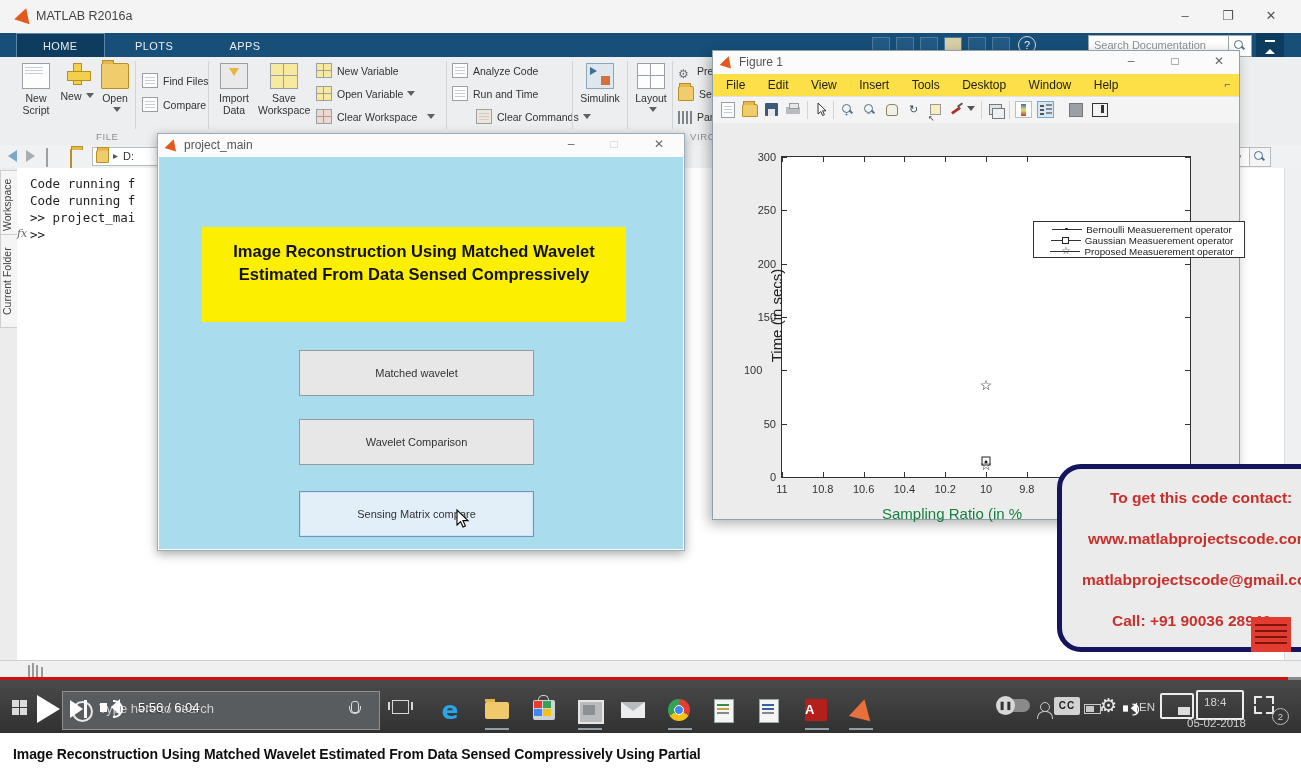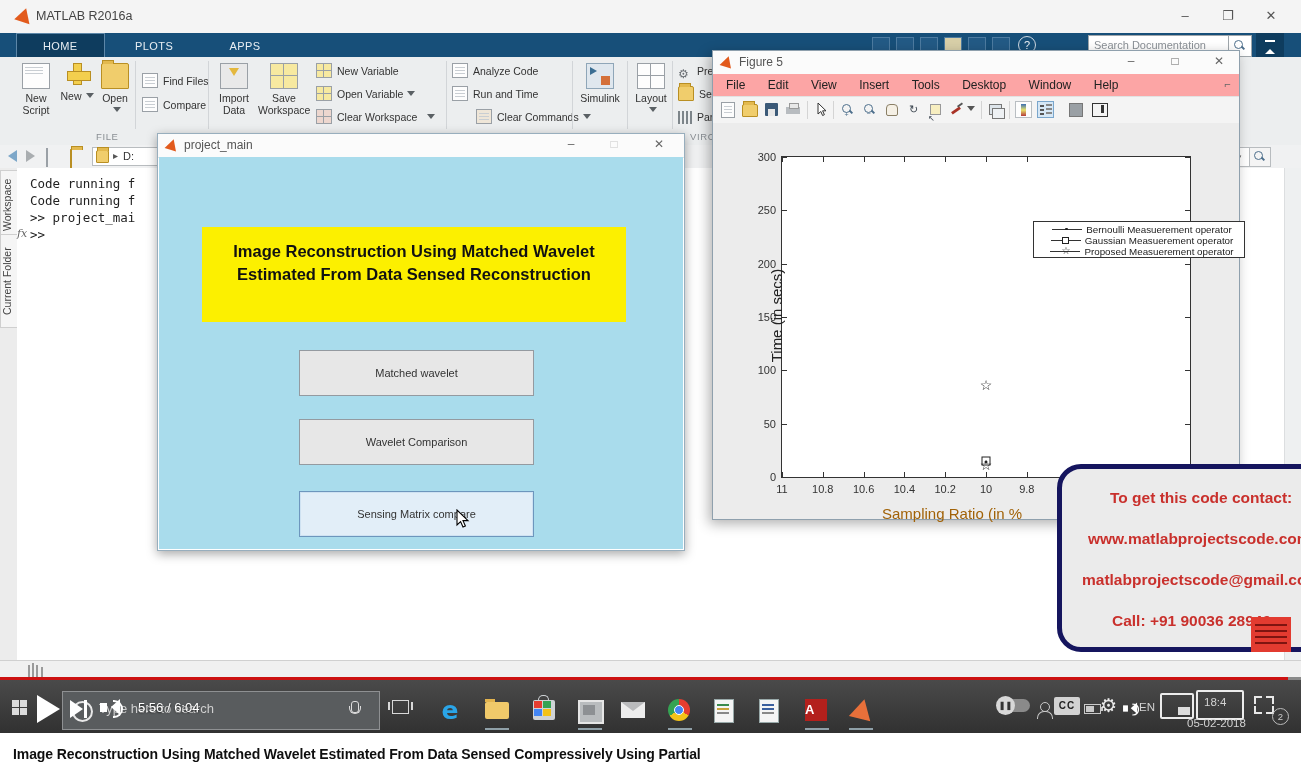--- a/index.html
+++ b/index.html
@@ -66,21 +66,21 @@
   #proj-win{left:157px;top:133px;width:526px;height:416px;background:#fff;border:1px solid #98aebd;box-shadow:0 3px 10px rgba(0,0,0,.35);}
   #proj-body{position:absolute;left:1px;top:23px;width:524px;height:392px;background:#a9dcec;}
   #proj-banner{position:absolute;left:43px;top:70px;width:424px;height:95px;background:#fcf000;
                color:#111;font-weight:bold;font-size:16.5px;text-align:center;line-height:23px;padding-top:13px;box-sizing:border-box;}
   .proj-btn{position:absolute;left:140px;width:233px;height:44px;background:#e7e7e7;border:1px solid #949aa0;
             font-size:11px;color:#333;text-align:center;line-height:44px;}
   .proj-btn.focus{background:#e2eef8;border:1px solid #6d96bd;box-shadow:inset 0 0 0 1px #cfe2f2;}
 
   
   #fig-win{left:712px;top:50px;width:526px;height:468px;background:#ececec;border:1px solid #8fa0ad;box-shadow:-3px 4px 12px rgba(0,0,0,.3);}
-  #fig-menubar{position:absolute;left:0;top:23px;width:526px;height:22px;background:#fca5a5;}
+  #fig-menubar{position:absolute;left:0;top:23px;width:526px;height:22px;background:#fde047;}
   .menu-item{display:inline-block;padding:0 9px;font-size:12px;color:#222;line-height:22px;}
   #fig-toolbar{position:absolute;left:0;top:45px;width:526px;height:26px;background:#f4f4f4;border-top:1px solid #e2e2e2;border-bottom:1px solid #cfcfcf;}
   .tb-ic{position:absolute;top:4px;width:17px;height:17px;font-size:11px;line-height:17px;text-align:center;color:#3c4650;}
   .tb-sep{position:absolute;top:4px;width:1px;height:18px;background:#d4d4d4;}
   .tb-box{border:1px solid #b9bec2;background:#fdfdfd;box-sizing:border-box;}
   .tb-on{background:#d6e7f5;border:1px solid #7aa6cc;}
   #plot-region{position:absolute;left:0;top:72px;width:526px;height:396px;background:#ececec;}
   #plot-axes{position:absolute;left:68px;top:33px;width:408px;height:320px;background:#fff;border:1px solid #333;overflow:visible;}
   .tickmark{position:absolute;background:#333;}
   .tick-label{position:absolute;font-size:11px;color:#333;font-family:"Liberation Sans",sans-serif;}
@@ -88,21 +88,21 @@
   .marker-star{font-size:14px;color:#222;line-height:14px;transform:translate(-50%,-54%);}
   .marker-square{width:7px;height:7px;border:1.2px solid #222;background:transparent;}
   .marker-dot{width:3px;height:3px;border-radius:50%;background:#222;}
   #legend{position:absolute;left:251px;top:64px;width:212px;height:37px;background:#fff;border:1px solid #333;padding:2px 0 0 6px;box-sizing:border-box;}
   .lg-row{height:11px;line-height:11px;font-size:9.8px;color:#222;white-space:nowrap;text-align:center;}
   .lg-line{display:inline-block;width:30px;height:1px;background:#333;vertical-align:3px;position:relative;margin-right:4px;}
   .lg-glyph{position:absolute;left:11px;top:-6px;font-size:10px;color:#222;}
   .lg-sq{position:absolute;left:11px;top:-3px;width:5px;height:5px;border:1px solid #222;background:#fff;}
   .lg-dot{position:absolute;left:13px;top:-1.5px;width:2.5px;height:2.5px;border-radius:50%;background:#222;}
   #ylabel{position:absolute;left:-52px;top:150px;transform:rotate(-90deg);transform-origin:center;font-size:15px;color:#222;white-space:nowrap;}
-  #xlabel{position:absolute;left:100px;top:348px;font-size:15px;color:#a16207;white-space:nowrap;}
+  #xlabel{position:absolute;left:100px;top:348px;font-size:15px;color:#15803d;white-space:nowrap;}
 
   
   #contact-box{left:1057px;top:464px;width:330px;height:188px;background:#ebebeb;border:5px solid #15155e;border-radius:24px;box-sizing:border-box;}
   .contact-line{position:absolute;font-size:15.5px;font-weight:bold;color:#c9302c;white-space:nowrap;}
   #stamp{position:absolute;left:189px;top:148px;width:40px;height:35px;background:#e23b30;}
   .stamp-line{position:absolute;left:4px;width:32px;height:2px;background:#7e1410;}
 
   
   #progress-ticks span{position:absolute;width:2px;background:#9a9a9a;}
   #progress-bar{left:0;top:677px;width:1301px;height:3px;background:#cc1111;}
@@ -310,35 +310,35 @@
     <div class="subwin-titlebar">
       <span class="subwin-logo"></span>
       <span class="subwin-title">project_main</span>
       <span class="sub-ctrl" style="left:398px;">–</span>
       <span class="sub-ctrl" style="left:441px;color:#c9c9c9;">□</span>
       <span class="sub-ctrl" style="left:486px;">✕</span>
     </div>
     <div id="proj-body">
       <div id="proj-banner">
         <div>Image Reconstruction Using Matched Wavelet</div>
-        <div>Estimated From Data Sensed Reconstruction</div>
+        <div>Estimated From Data Sensed Compressively</div>
       </div>
       <div class="proj-btn" style="top:262px;">Wavelet Comparison</div>
       <div class="proj-btn" style="top:193px;">Matched wavelet</div>
       <div class="proj-btn focus" style="top:334px;">Sensing Matrix compare</div>
       <svg width="16" height="20" style="position:absolute;left:296px;top:352px;">
         <path d="M2,1 L2,16 L5.6,12.6 L8,18 L10.4,17 L8,11.6 L13,11.6 Z" fill="#fff" stroke="#000" stroke-width="1.1"></path>
       </svg>
     </div>
   </div>
 
   <div class="abs" id="fig-win">
     <div class="subwin-titlebar">
       <span class="subwin-logo"></span>
-      <span class="subwin-title">Figure 5</span>
+      <span class="subwin-title">Figure 1</span>
       <span class="sub-ctrl" style="left:403px;">–</span>
       <span class="sub-ctrl" style="left:447px;">□</span>
       <span class="sub-ctrl" style="left:491px;">✕</span>
     </div>
     <div id="fig-menubar">
       <span class="menu-item" style="margin-left:4px;">File</span>
       <span class="menu-item">Edit</span>
       <span class="menu-item">View</span>
       <span class="menu-item">Insert</span>
       <span class="menu-item">Tools</span>
@@ -442,21 +442,21 @@
           <div class="tickmark" style="left: 244.8px; top: 0px; width: 1px; height: 5px;"></div>
           <div class="tick-label" style="left: 227.8px; top: 326px; width: 34px; text-align: center;">9.8</div>
           <div class="tickmark" style="left: 0px; top: 320px; width: 5px; height: 1px;"></div>
           <div class="tickmark" style="right: 0px; top: 320px; width: 5px; height: 1px;"></div>
           <div class="tick-label" style="left: -38px; top: 314px; width: 32px; text-align: right;">0</div>
           <div class="tickmark" style="left: 0px; top: 266.667px; width: 5px; height: 1px;"></div>
           <div class="tickmark" style="right: 0px; top: 266.667px; width: 5px; height: 1px;"></div>
           <div class="tick-label" style="left: -38px; top: 260.667px; width: 32px; text-align: right;">50</div>
           <div class="tickmark" style="left: 0px; top: 213.333px; width: 5px; height: 1px;"></div>
           <div class="tickmark" style="right: 0px; top: 213.333px; width: 5px; height: 1px;"></div>
-          <div class="tick-label" style="left: -38px; top: 207.333px; width: 32px; text-align: right;">100</div>
+          <div class="tick-label" style="left: -38px; top: 207.333px; width: 32px; text-align: left;">100</div>
           <div class="tickmark" style="left: 0px; top: 160px; width: 5px; height: 1px;"></div>
           <div class="tickmark" style="right: 0px; top: 160px; width: 5px; height: 1px;"></div>
           <div class="tick-label" style="left: -38px; top: 154px; width: 32px; text-align: right;">150</div>
           <div class="tickmark" style="left: 0px; top: 106.667px; width: 5px; height: 1px;"></div>
           <div class="tickmark" style="right: 0px; top: 106.667px; width: 5px; height: 1px;"></div>
           <div class="tick-label" style="left: -38px; top: 100.667px; width: 32px; text-align: right;">200</div>
           <div class="tickmark" style="left: 0px; top: 53.3333px; width: 5px; height: 1px;"></div>
           <div class="tickmark" style="right: 0px; top: 53.3333px; width: 5px; height: 1px;"></div>
           <div class="tick-label" style="left: -38px; top: 47.3333px; width: 32px; text-align: right;">250</div>
           <div class="tickmark" style="left: 0px; top: 0px; width: 5px; height: 1px;"></div>

